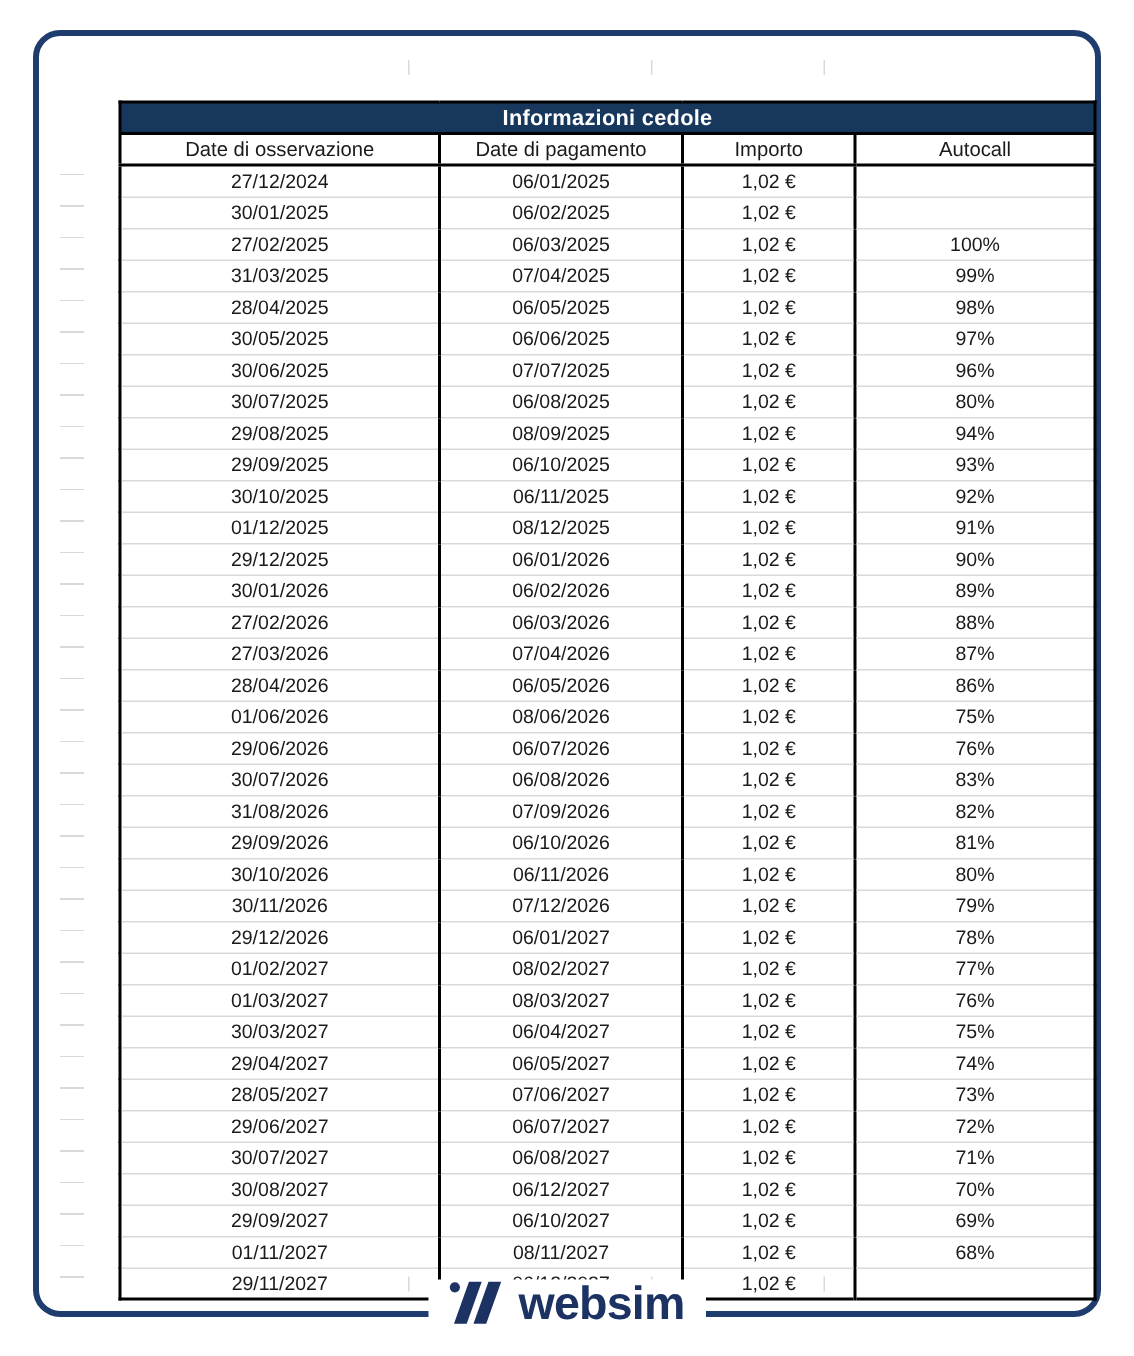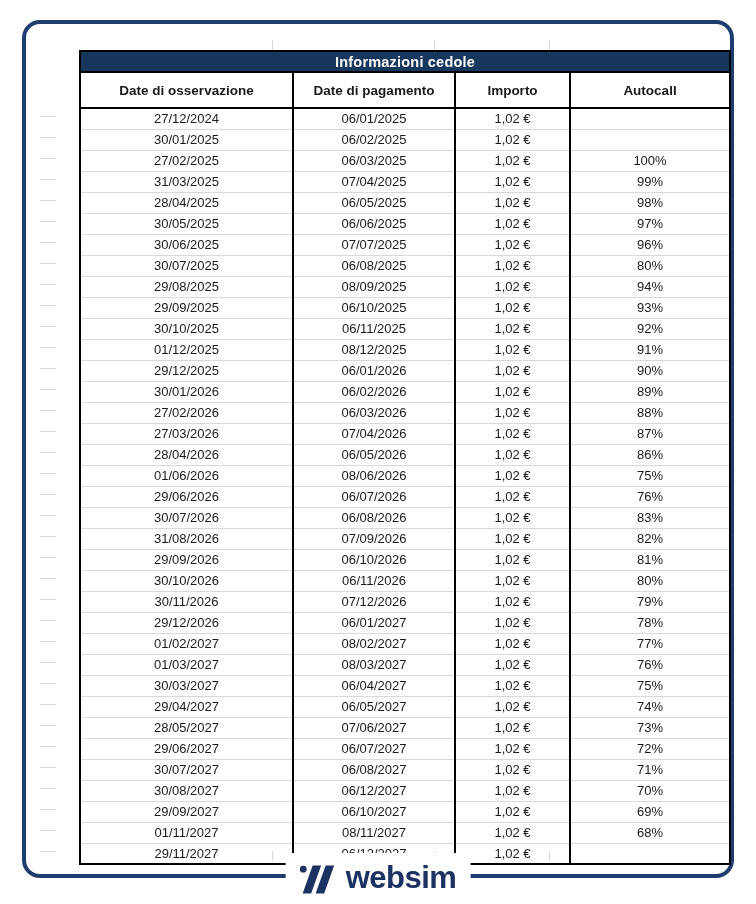--- a/index.html
+++ b/index.html
@@ -15,39 +15,39 @@
   body{
     width:756px;height:904px;position:relative;background:#ffffff;
     font-family:"Liberation Sans", sans-serif;color:var(--text);
     overflow:hidden;
   }
   .card{
     position:absolute;left:22px;top:20px;width:712px;height:858px;
     border:4px solid var(--frame-border);border-radius:18px;background:#ffffff;
   }
   .table-wrap{
-    position:absolute;left:29px;top:26px;width:650px;padding-left:24px;
+    position:absolute;left:29px;top:43px;width:650px;padding-left:24px;
   }
   table.coupon{
     border-collapse:collapse;table-layout:fixed;width:650px;
     font-size:13px;
   }
   table.coupon col.c1{width:213px;}
   table.coupon col.c2{width:162px;}
   table.coupon col.c3{width:115px;}
   table.coupon col.c4{width:160px;}
   table.coupon{border:2px solid var(--table-border);}
   tr.title-row th{
     background:var(--header-bg);color:#ffffff;
     font-size:14.5px;font-weight:bold;letter-spacing:.2px;
     height:21px;border-bottom:2px solid var(--table-border);
     padding:0;text-align:center;vertical-align:middle;
   }
   tr.header-row th{
-    font-size:13.5px;font-weight:bold;height:36px;padding:0;
+    font-size:13.5px;font-weight:normal;height:21px;padding:0;
     text-align:center;vertical-align:middle;
     border-bottom:2px solid var(--table-border);
     border-left:2px solid var(--table-border);
   }
   tr.header-row th:first-child{border-left:none;}
   tbody td{
     height:21px;padding:0 2px;text-align:center;vertical-align:middle;
     border-left:2px solid var(--table-border);
     border-top:1px solid var(--grid-line);
     white-space:nowrap;
@@ -68,21 +68,21 @@
   }
   .stub-v.top{top:16px;}
   .stub-v.bottom{top:827px;}
   .stub-v.p1{left:246px;}
   .stub-v.p2{left:408px;}
   .stub-v.p3{left:523px;}
   
   .brand-footer{
     position:absolute;left:50%;bottom:-21px;transform:translateX(-50%);
     background:#ffffff;padding:0 14px;height:42px;
-    display:flex;align-items:flex-end;gap:9px;
+    display:flex;align-items:flex-start;gap:9px;
   }
   .brand-mark{display:block;width:37px;height:31px;}
   .brand-text{
     font-size:31px;font-weight:bold;color:var(--brand);
     letter-spacing:-0.5px;line-height:1;padding-bottom:2px;
   }
 </style>
 </head>
 <body>
 

